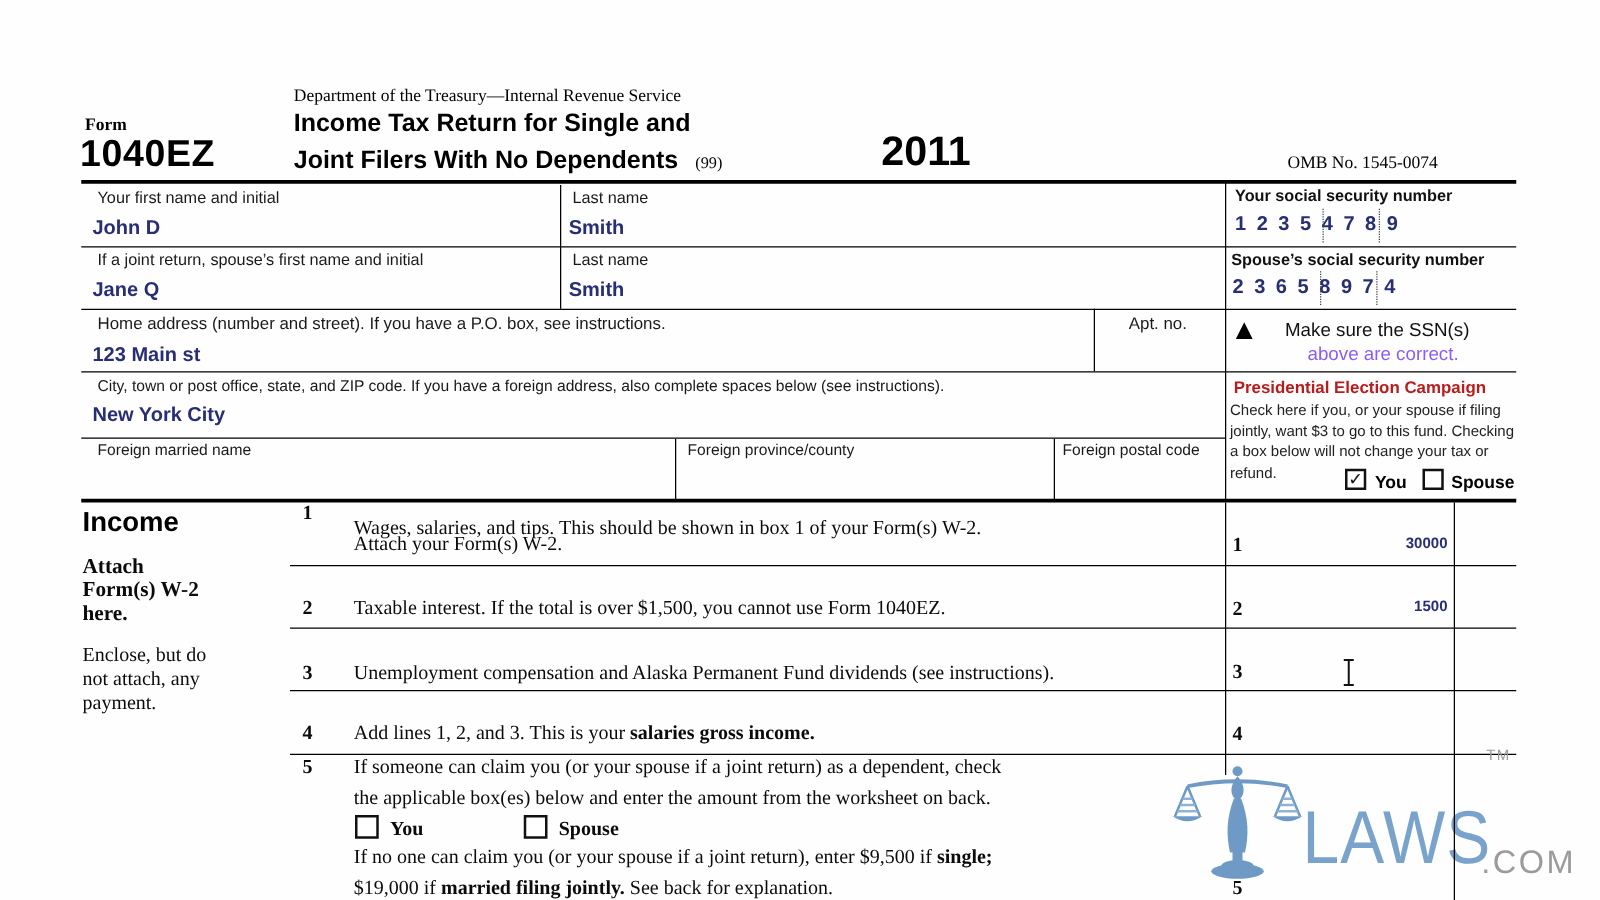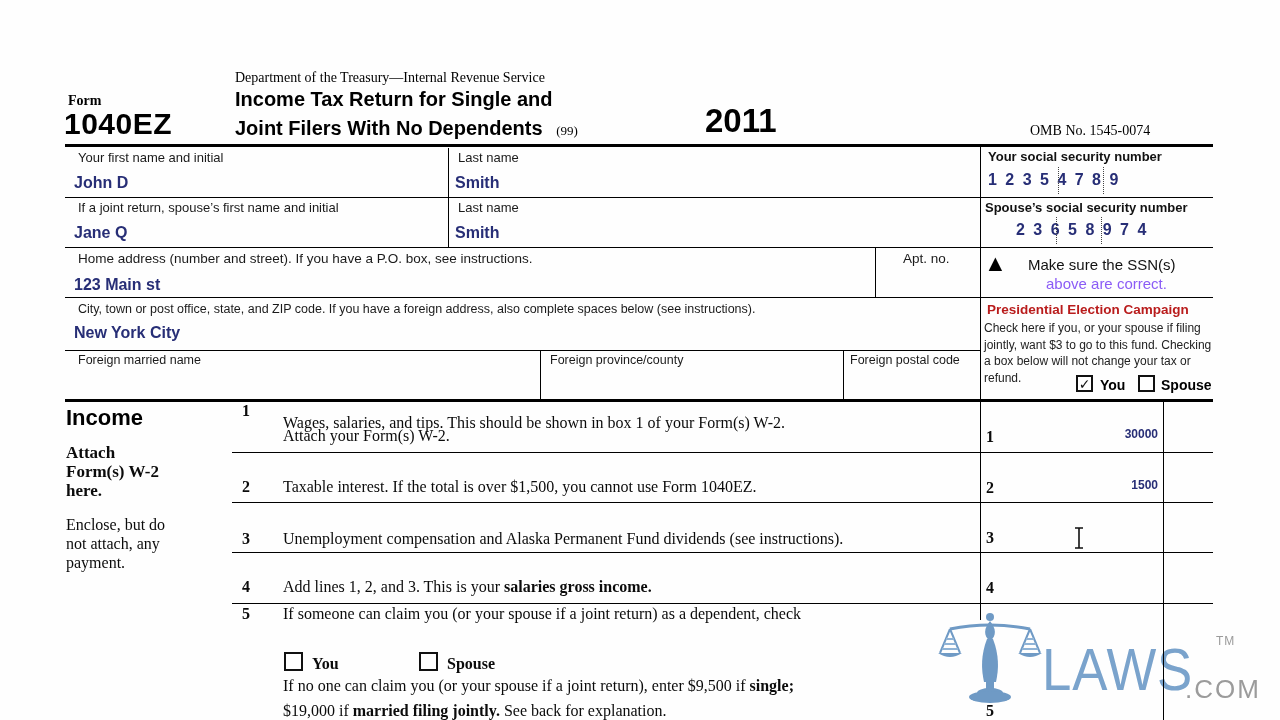--- a/index.html
+++ b/index.html
@@ -59,21 +59,21 @@
   <div class="abs lblb" style="left:988px;top:149px;">Your social security number</div>
   <div class="abs dig" style="left:988px;top:171px;">1 2 3 5 4 7 8 9</div>
   <div class="abs dot" style="left:1058px;top:167px;height:27px;"></div>
   <div class="abs dot" style="left:1103px;top:167px;height:27px;"></div>
 
   <div class="abs lbl" style="left:78px;top:200px;">If a joint return, spouse’s first name and initial</div>
   <div class="abs val" style="left:74px;top:224px;">Jane Q</div>
   <div class="abs lbl" style="left:458px;top:200px;">Last name</div>
   <div class="abs val" style="left:455px;top:224px;">Smith</div>
   <div class="abs lblb" style="left:985px;top:200px;">Spouse’s social security number</div>
-  <div class="abs dig" style="left:986px;top:221px;margin-left:30px;">2 3 6 5 8 9 7 4</div>
+  <div class="abs dig" style="left:986px;top:221px;">2 3 6 5 8 9 7 4</div>
   <div class="abs dot" style="left:1056px;top:217px;height:27px;"></div>
   <div class="abs dot" style="left:1101px;top:217px;height:27px;"></div>
 
   <div class="abs lbl" style="left:78px;top:251px;font-size:13.5px;">Home address (number and street). If you have a P.O. box, see instructions.</div>
   <div class="abs val" style="left:74px;top:276px;">123 Main st</div>
   <div class="abs lbl" style="left:903px;top:251px;font-size:13.5px;">Apt. no.</div>
   <div class="abs" style="left:984px;top:252px;font-size:23px;color:#000;line-height:1;">▲</div>
   <div class="abs" style="left:1028px;top:256px;font-size:15px;color:#111;">Make sure the SSN(s)</div>
   <div class="abs" style="left:1046px;top:275px;font-size:15px;color:#8b5cf6;">above are correct.</div>
 
@@ -130,20 +130,21 @@
 
   <div class="abs serb" style="left:242px;top:578px;">4</div>
   <div class="abs ser" style="left:283px;top:578px;">
     <span>Add lines 1, 2, and 3. This is your </span><span class="b">salaries gross income.</span>
   </div>
   <div class="abs serb" style="left:986px;top:579px;">4</div>
   <div class="abs amt" style="left:1020px;top:579px;width:138px;"></div>
 
   <div class="abs serb" style="left:242px;top:605px;">5</div>
   <div class="abs ser" style="left:283px;top:605px;">If someone can claim you (or your spouse if a joint return) as a dependent, check</div>
+  <div class="abs ser" style="left:283px;top:630px;">the applicable box(es) below and enter the amount from the worksheet on back.</div>
   <div class="abs cb" style="left:284px;top:652px;width:19px;height:19px;"></div>
   <div class="abs serb" style="left:312px;top:655px;">You</div>
   <div class="abs cb" style="left:419px;top:652px;width:19px;height:19px;"></div>
   <div class="abs serb" style="left:447px;top:655px;">Spouse</div>
   <div class="abs ser" style="left:283px;top:677px;">
     <span>If no one can claim you (or your spouse if a joint return), enter $9,500 if </span><span class="b">single;</span>
   </div>
   <div class="abs ser" style="left:283px;top:702px;">
     <span>$19,000 if </span><span class="b">married filing jointly.</span><span> See back for explanation.</span>
   </div>
@@ -163,16 +164,16 @@
       <path d="M92 17 L82 41 M92 17 L102 41" fill="none" stroke-width="2"></path>
       <path d="M0 41 Q12 49 24 41 Z" stroke="none"></path>
       <path d="M80 41 Q92 49 104 41 Z" stroke="none"></path>
     </g>
     <g stroke="#8fb3d6" stroke-width="2" fill="none">
       <path d="M8 27 H16 M6 32 H18 M4 37 H20"></path>
       <path d="M88 27 H96 M86 32 H98 M84 37 H100"></path>
     </g>
   </svg>
   <div class="abs" style="left:1042px;top:640px;font-size:60px;font-weight:normal;color:#7aa3cc;letter-spacing:1px;transform:scaleX(.88);transform-origin:left;z-index:2;line-height:1;">LAWS</div>
-  <div class="abs" style="left:1189px;top:634px;font-size:12px;color:#9b9b9b;letter-spacing:1px;z-index:2;margin-left:27px;">TM</div>
+  <div class="abs" style="left:1189px;top:597px;font-size:12px;color:#9b9b9b;letter-spacing:1px;z-index:2;">TM</div>
   <div class="abs" style="left:1185px;top:674px;font-size:26px;color:#9b9b9b;letter-spacing:2px;z-index:2;">.COM</div>
 
 </div>
 
 </body></html>

